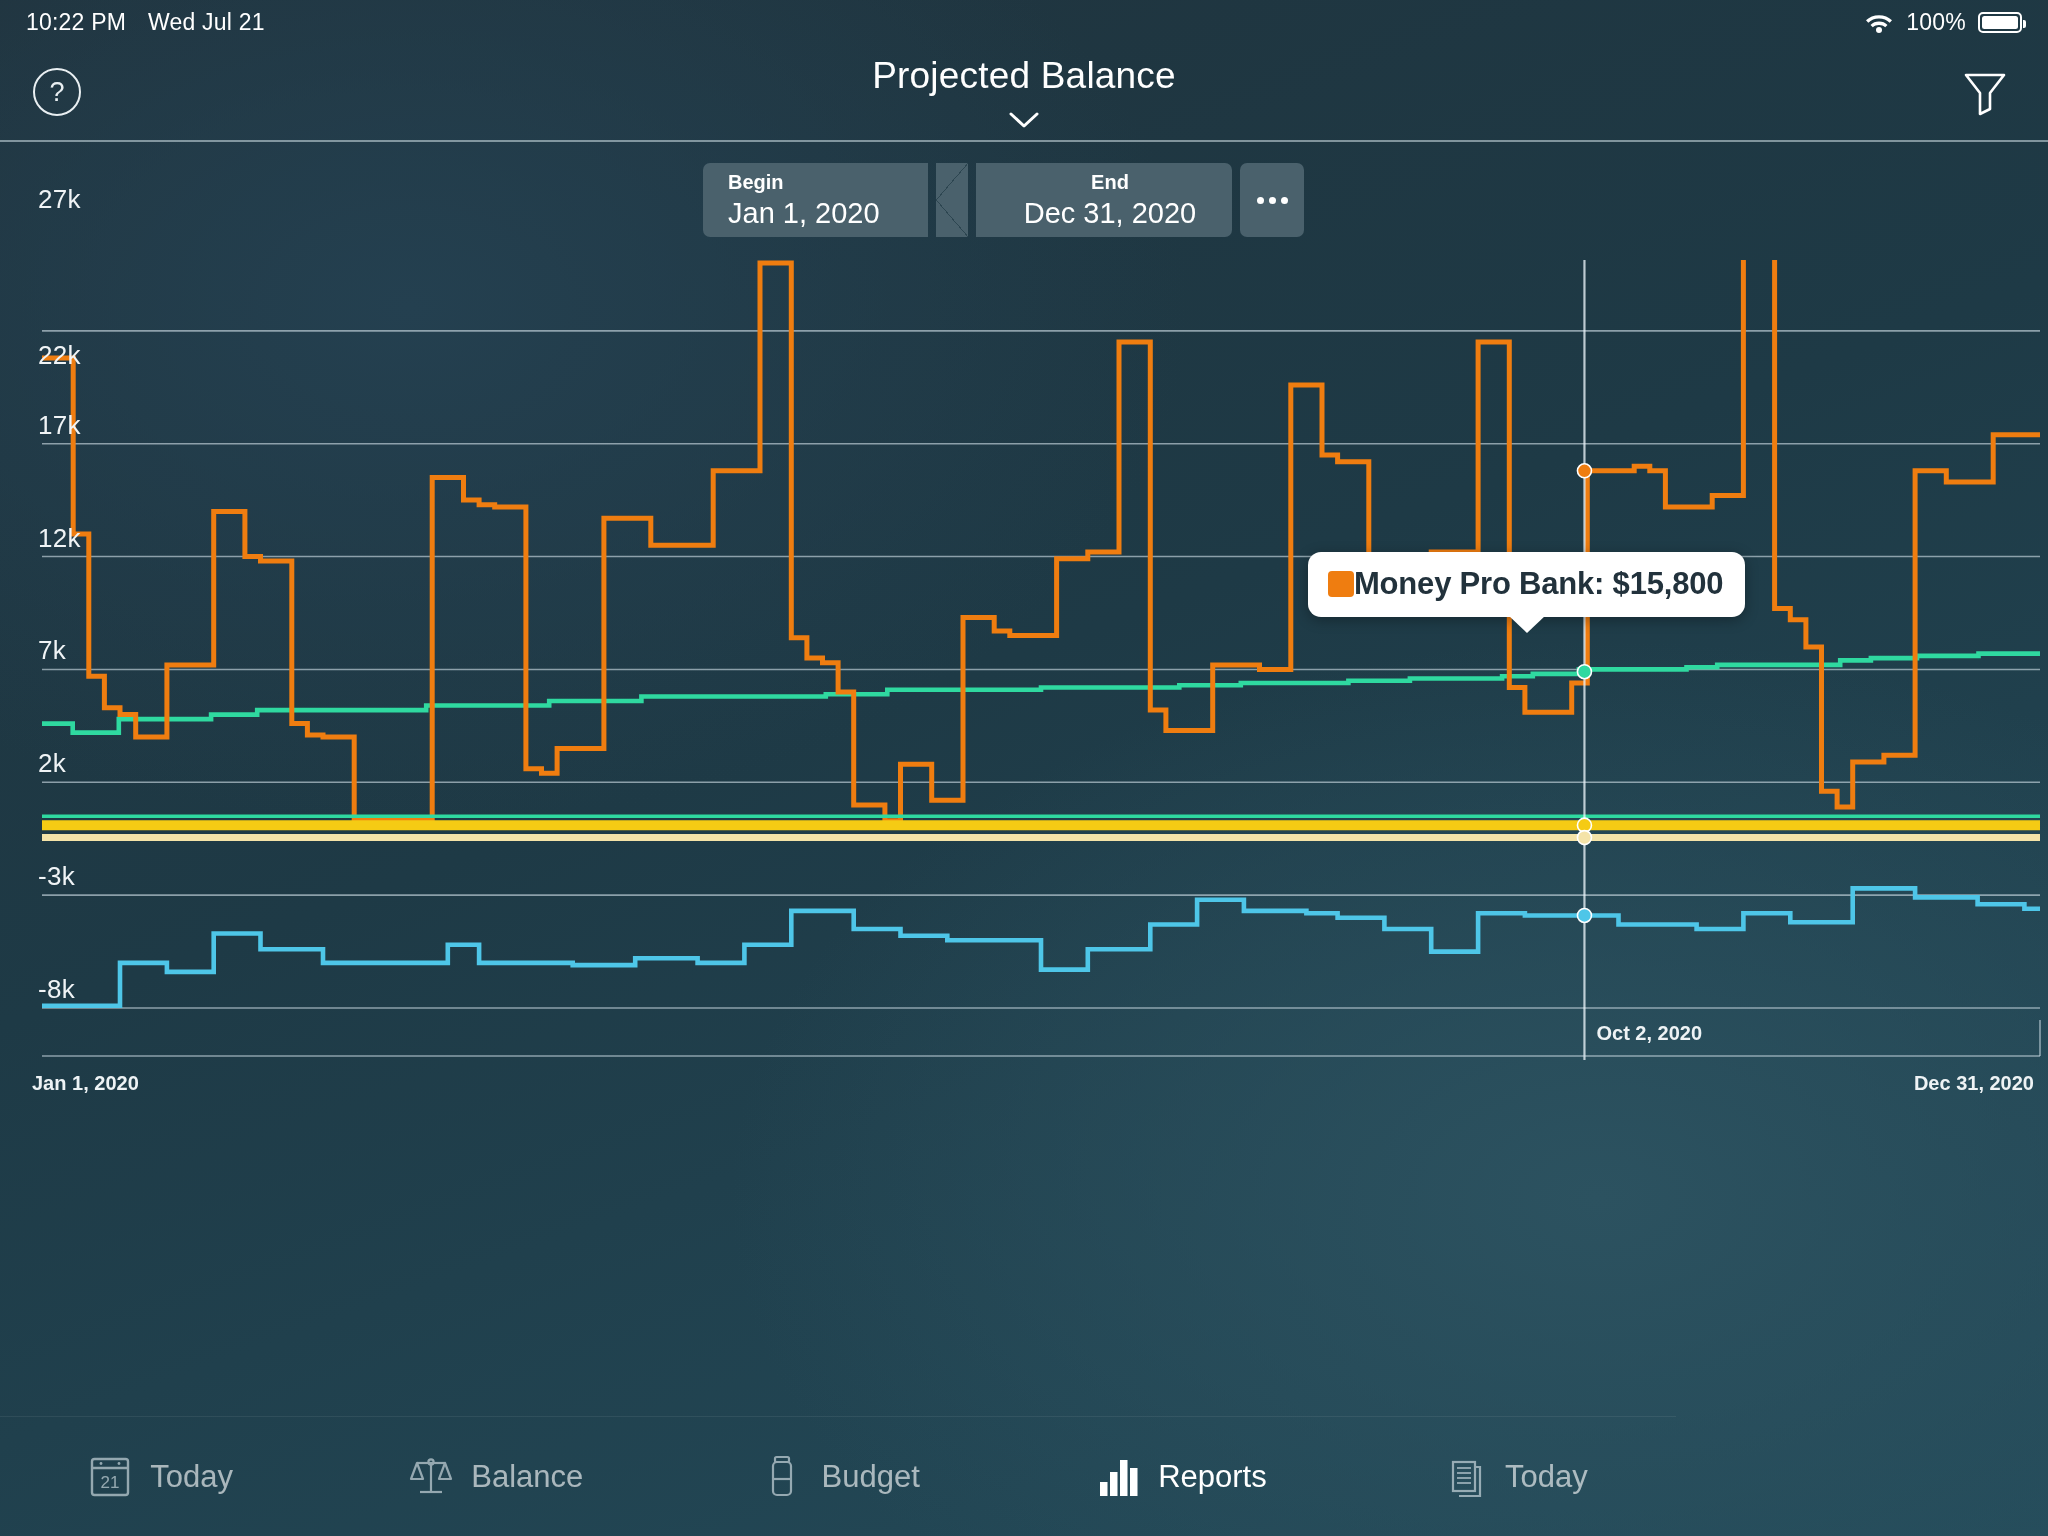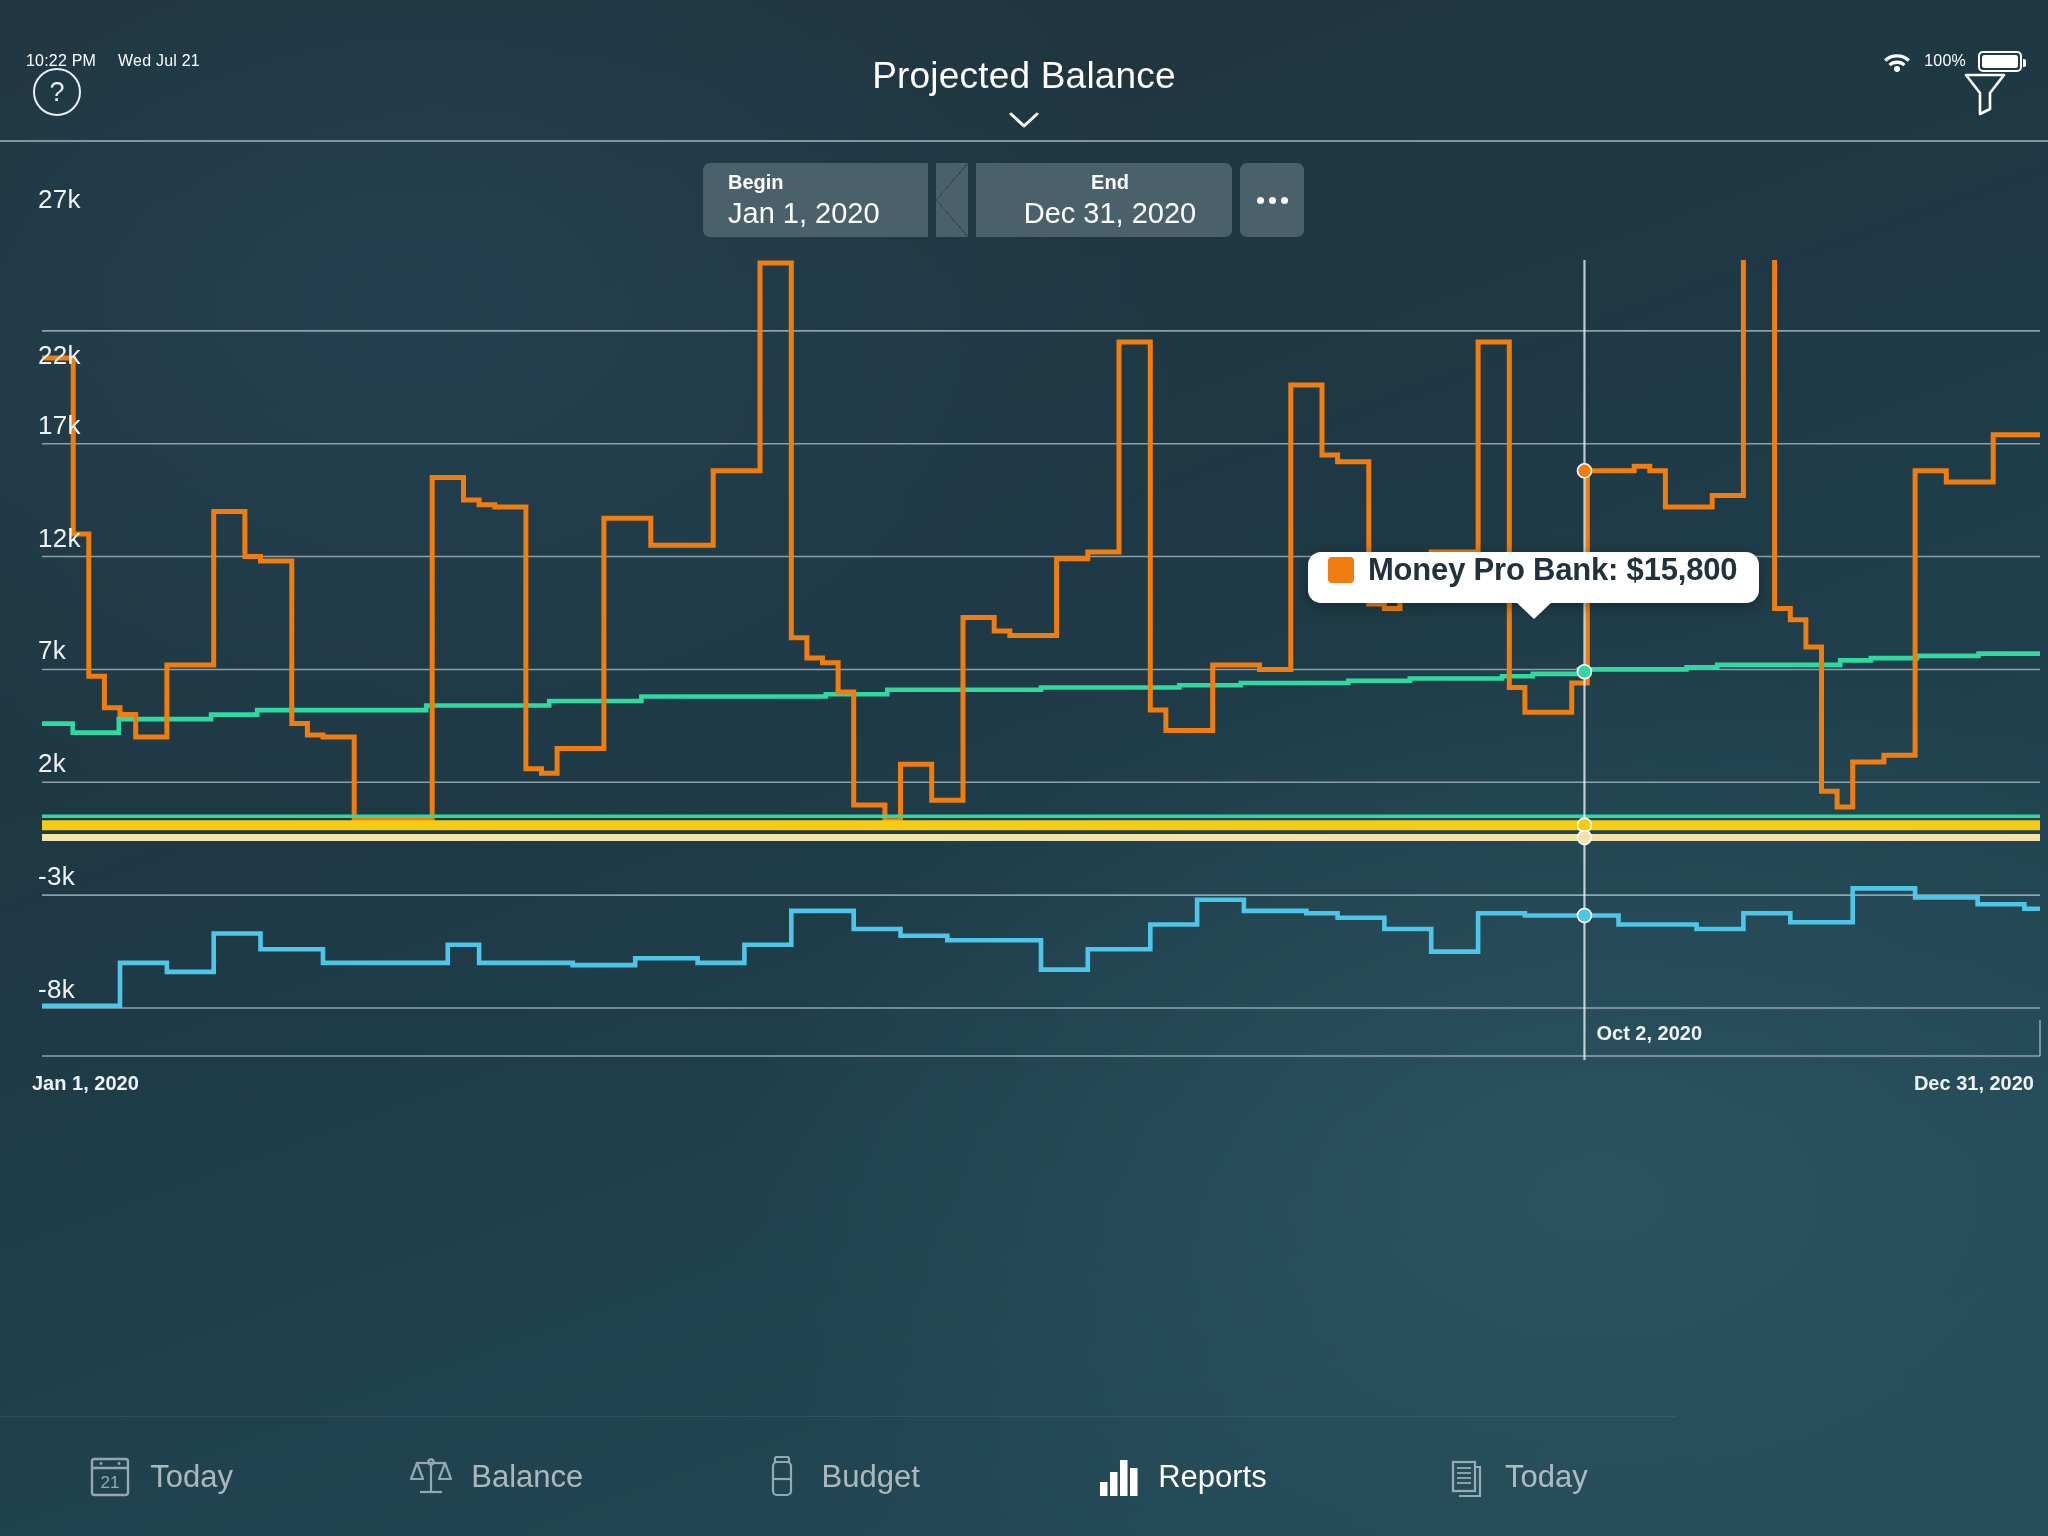--- a/index.html
+++ b/index.html
@@ -16,21 +16,21 @@
     background:
       radial-gradient(ellipse 1400px 900px at 78% 78%, #2c5260 0%, rgba(44,82,96,0) 62%),
       radial-gradient(ellipse 1200px 800px at 20% 20%, #244050 0%, rgba(36,64,80,0) 65%),
       linear-gradient(160deg, #20333d 0%, #1e3a46 45%, #244c5b 100%);
   }
 
   
   .statusbar {
     position:absolute; top:0; left:0; width:2048px; height:44px;
     display:flex; align-items:center; padding:0 26px;
-    font-size:16px; font-weight:500; letter-spacing:.2px;margin-top:39px;
+    font-size:23px; font-weight:500; letter-spacing:.2px;
   }
   .sb-left { display:flex; align-items:center; gap:22px; }
   .sb-right { margin-left:auto; display:flex; align-items:center; gap:12px; }
   .wifi-icon { width:30px; height:22px; display:block; }
   .battery {
     width:44px; height:21px; border:2.4px solid #fff; border-radius:5px;
     position:relative; display:inline-block;
   }
   .battery::after{
     content:""; position:absolute; right:-6px; top:6px; width:3.5px; height:8px;
@@ -100,22 +100,22 @@
     letter-spacing:.3px; left:38px; transform:translateY(-50%);
   }
   .xlabel {
     position:absolute; font-size:20px; font-weight:700; color:#eef3f5;
   }
 
   
   .tooltip {
     position:absolute; left:1308px; top:552px;
     background:#ffffff; border-radius:13px;
-    padding:0 22px 15px 20px;
-    display:flex; align-items:center; gap:14px;
+    padding:14px 22px 15px 20px;
+    display:flex; align-items:center; 
     box-shadow:0 3px 14px rgba(0,0,0,.32);
   }
   .tt-swatch { width:26px; height:26px; border-radius:4px; background:#ef7d10; display:block; flex:none; }
   .tt-text { font-size:31px; font-weight:700; color:#22323c; white-space:nowrap; letter-spacing:-.2px; }
   .tt-tail {
     position:absolute; left:50%; bottom:-16px; transform:translateX(-50%);
     width:0; height:0; border-left:19px solid transparent; border-right:19px solid transparent;
     border-top:18px solid #ffffff;
   }
 

